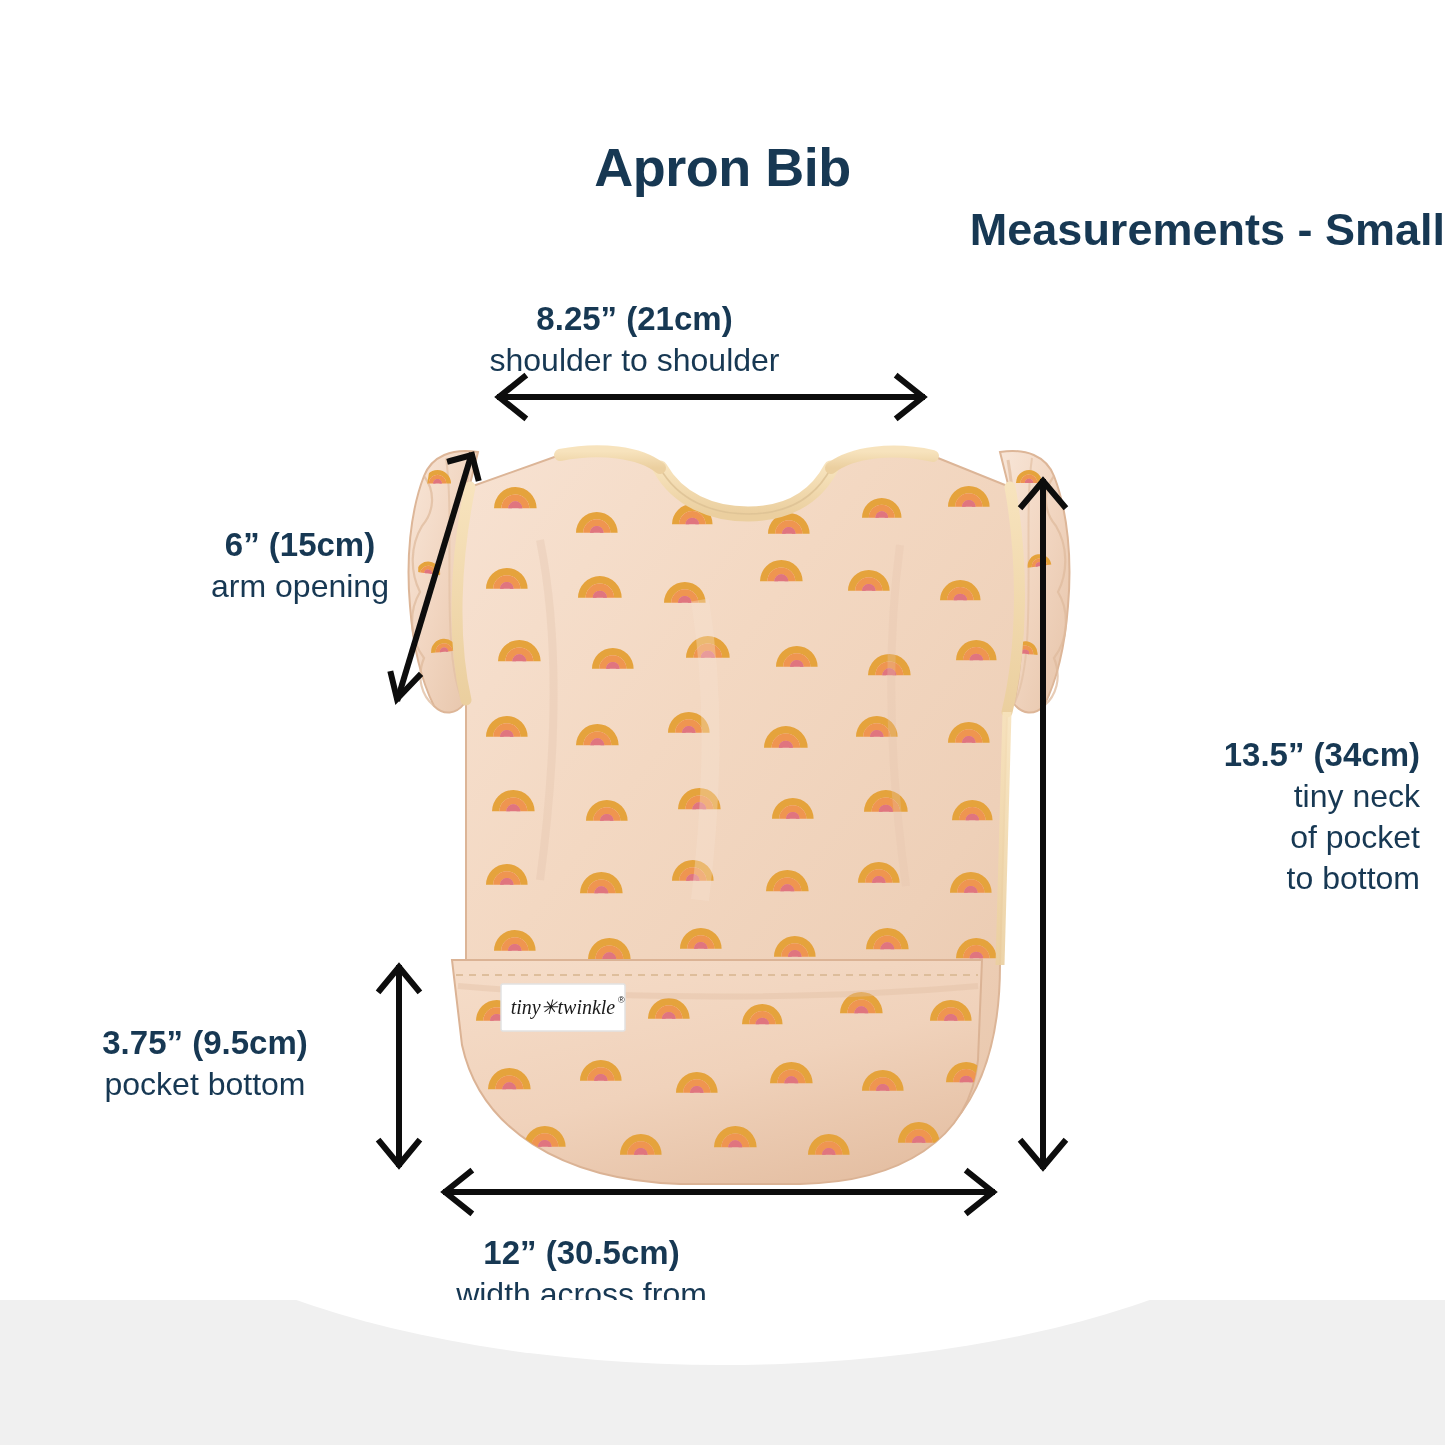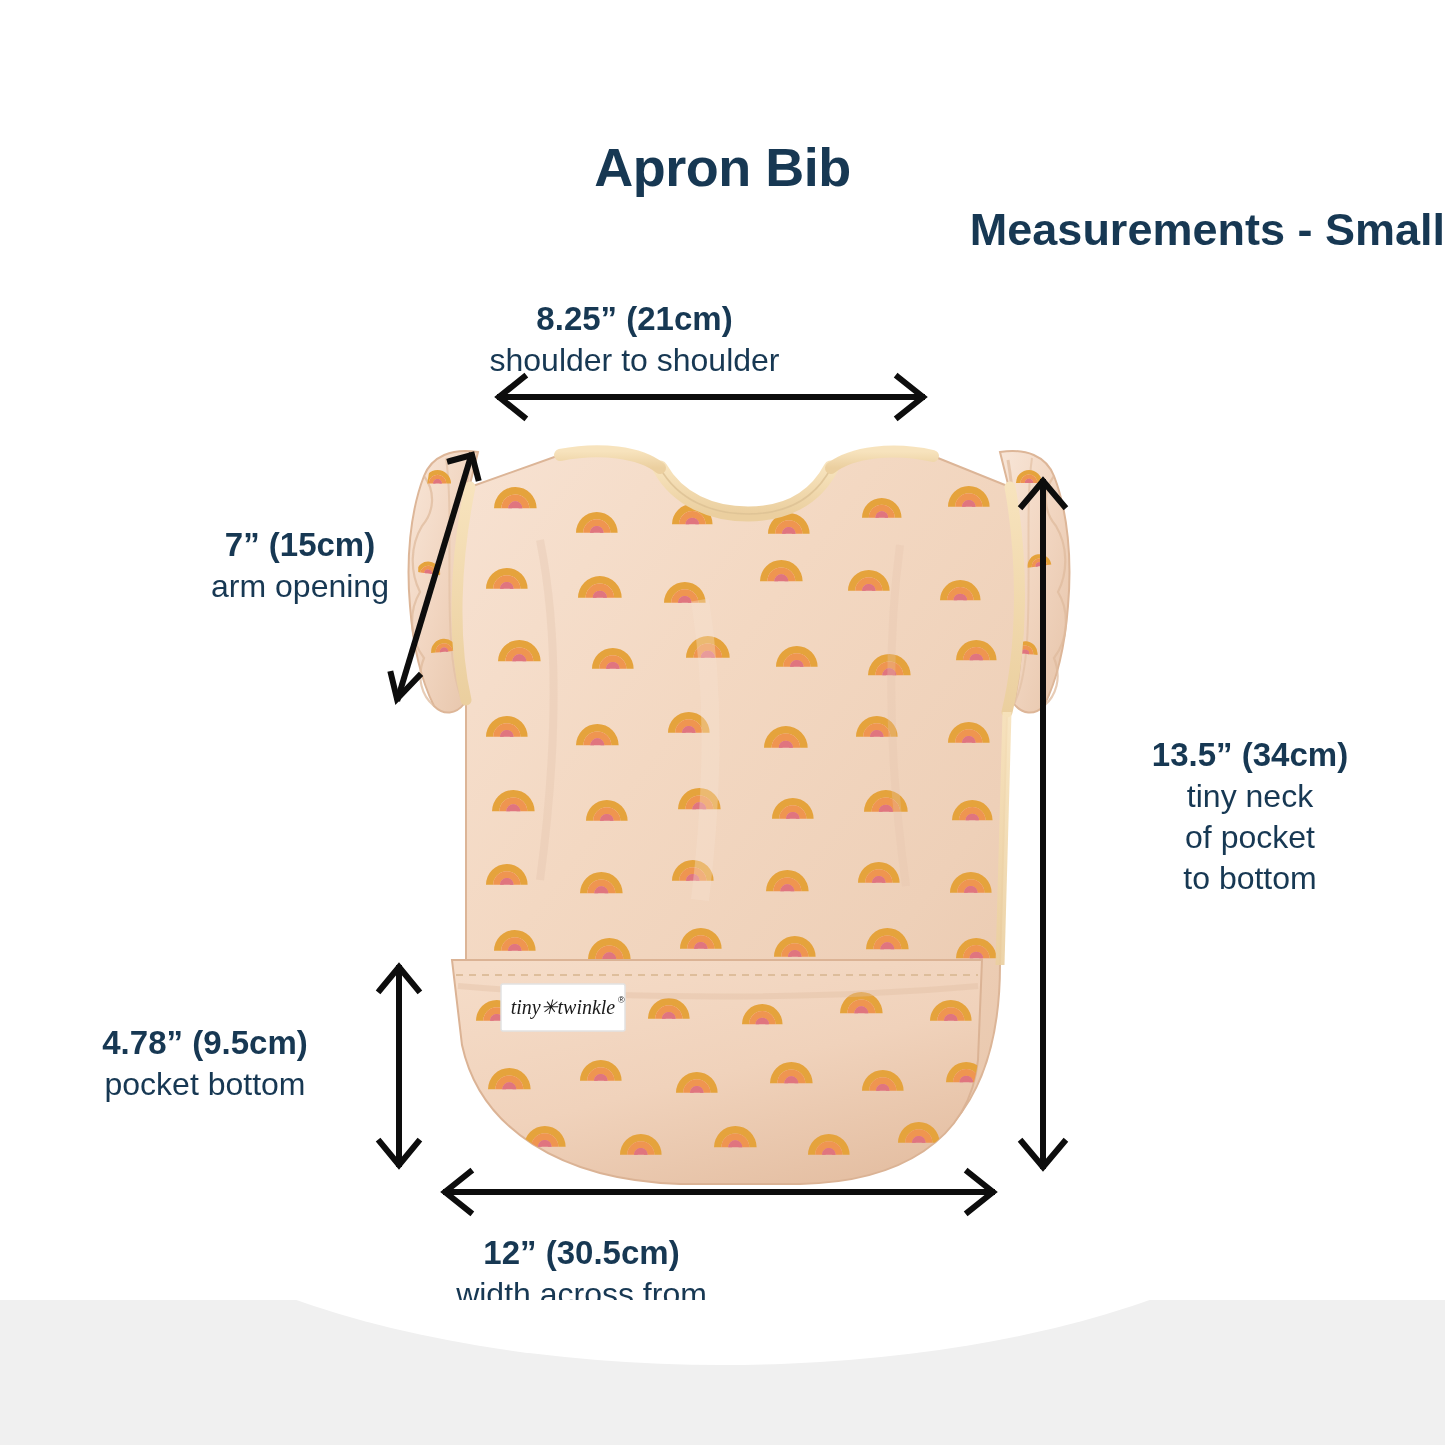--- a/index.html
+++ b/index.html
@@ -77,21 +77,21 @@
   }
   .dim .desc {
     font-size: 32px;
     font-weight: 400;
     line-height: 1.28;
     white-space: nowrap;
   }
 
   .dim-top      { left: 0;     top: 298px;  width: 1269px; text-align: center; }
   .dim-arm      { left: 150px; top: 524px;  width: 300px;  text-align: center; }
-  .dim-height   { left: 1080px;top: 734px;  width: 340px;  text-align: center;   }
+  .dim-height   { left: 1080px;top: 734px;  width: 340px;  text-align: right;   }
   .dim-pocket   { left: 40px;  top: 1022px; width: 330px;  text-align: center; }
   .dim-width    { left: 0;     top: 1232px; width: 1163px; text-align: center; }
 
   
   .layer {
     position: absolute;
     left: 0;
     top: 0;
     width: 1445px;
     height: 1445px;
@@ -525,33 +525,33 @@
 
     <div class="title">Apron Bib</div>
     <div class="subtitle">Measurements - Small</div>
 
     <div class="dim dim-top">
       <div class="val">8.25” (21cm)</div>
       <div class="desc">shoulder to shoulder</div>
     </div>
 
     <div class="dim dim-arm">
-      <div class="val">7” (15cm)</div>
+      <div class="val">6” (15cm)</div>
       <div class="desc">arm opening</div>
     </div>
 
     <div class="dim dim-height">
       <div class="val">13.5” (34cm)</div>
       <div class="desc">tiny neck</div>
       <div class="desc">of pocket</div>
       <div class="desc">to bottom</div>
     </div>
 
     <div class="dim dim-pocket">
-      <div class="val">4.78” (9.5cm)</div>
+      <div class="val">3.75” (9.5cm)</div>
       <div class="desc">pocket bottom</div>
     </div>
 
     <div class="dim dim-width">
       <div class="val">12” (30.5cm)</div>
       <div class="desc">width across from</div>
     </div>
   </div>
 
   <div class="bottom-band band-layer">

